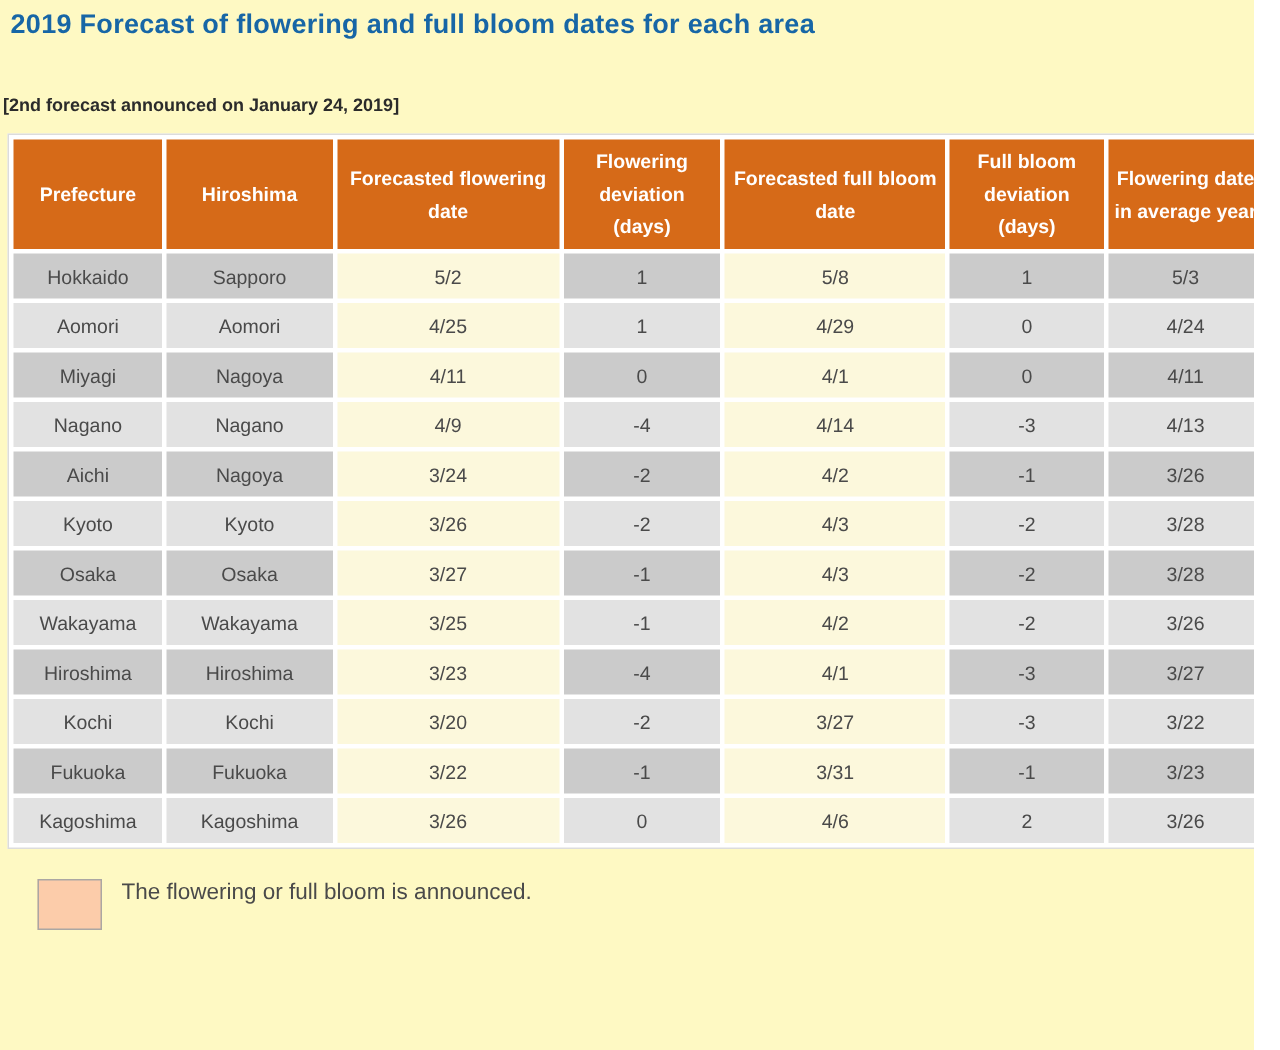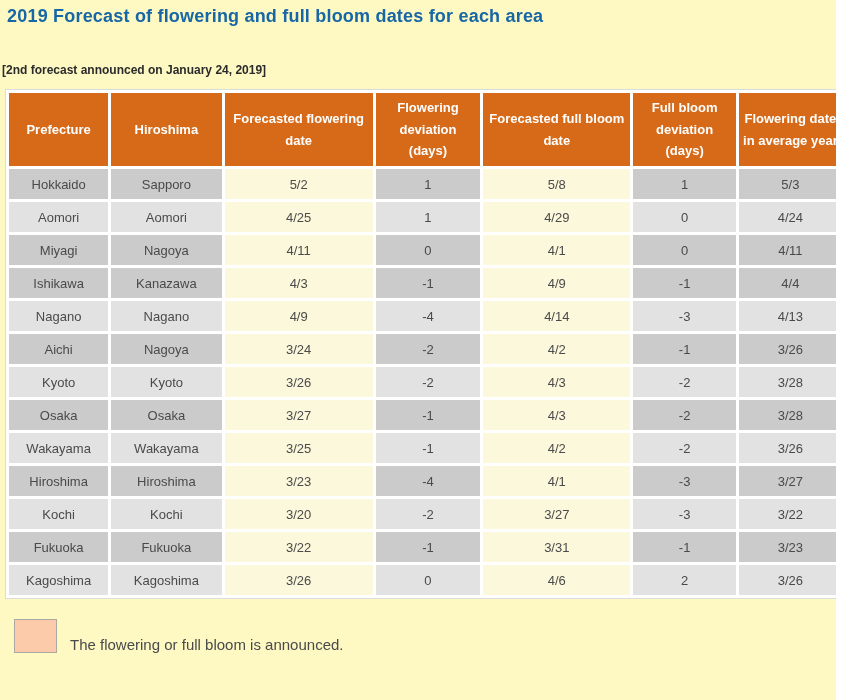--- a/index.html
+++ b/index.html
@@ -54,22 +54,22 @@
     color: #4a4a4a;
     text-align: center;
     vertical-align: middle;
     padding: 0 2px;
   }
   .cell-gray-dark  { background: var(--gray-dark,  #cbcbcb); margin-top: 48px; }
   .cell-gray-light { background: var(--gray-light, #e2e2e2); margin-top: 48px; }
   .cell-cream      { background: var(--cream,      #fcf8dc); }
   .legend {
     display: flex;
-    align-items: flex-end;
-    margin: 20px 0 0 14px;
+    align-items: flex-start;
+    margin: 20px 0 0 25px;
   }
   .legend-swatch {
     display: inline-block;
     width: 43px;
     height: 34px;
     background: var(--legend-swatch, #fcccaa);
     border: 1px solid #aba7a3;
     margin-right: 13px;
     box-sizing: border-box;
   }
@@ -128,29 +128,20 @@
         <tr>
           <td class="cell-gray-dark">Miyagi</td>
           <td class="cell-gray-dark">Nagoya</td>
           <td class="cell-cream">4/11</td>
           <td class="cell-gray-dark">0</td>
           <td class="cell-cream">4/1</td>
           <td class="cell-gray-dark">0</td>
           <td class="cell-gray-dark">4/11</td>
         </tr>
         <tr>
-          <td class="cell-gray-dark">Ishikawa</td>
-          <td class="cell-gray-dark">Kanazawa</td>
-          <td class="cell-cream">4/3</td>
-          <td class="cell-gray-dark">-1</td>
-          <td class="cell-cream">4/9</td>
-          <td class="cell-gray-dark">-1</td>
-          <td class="cell-gray-dark">4/4</td>
-        </tr>
-        <tr>
           <td class="cell-gray-light">Nagano</td>
           <td class="cell-gray-light">Nagano</td>
           <td class="cell-cream">4/9</td>
           <td class="cell-gray-light">-4</td>
           <td class="cell-cream">4/14</td>
           <td class="cell-gray-light">-3</td>
           <td class="cell-gray-light">4/13</td>
         </tr>
         <tr>
           <td class="cell-gray-dark">Aichi</td>

